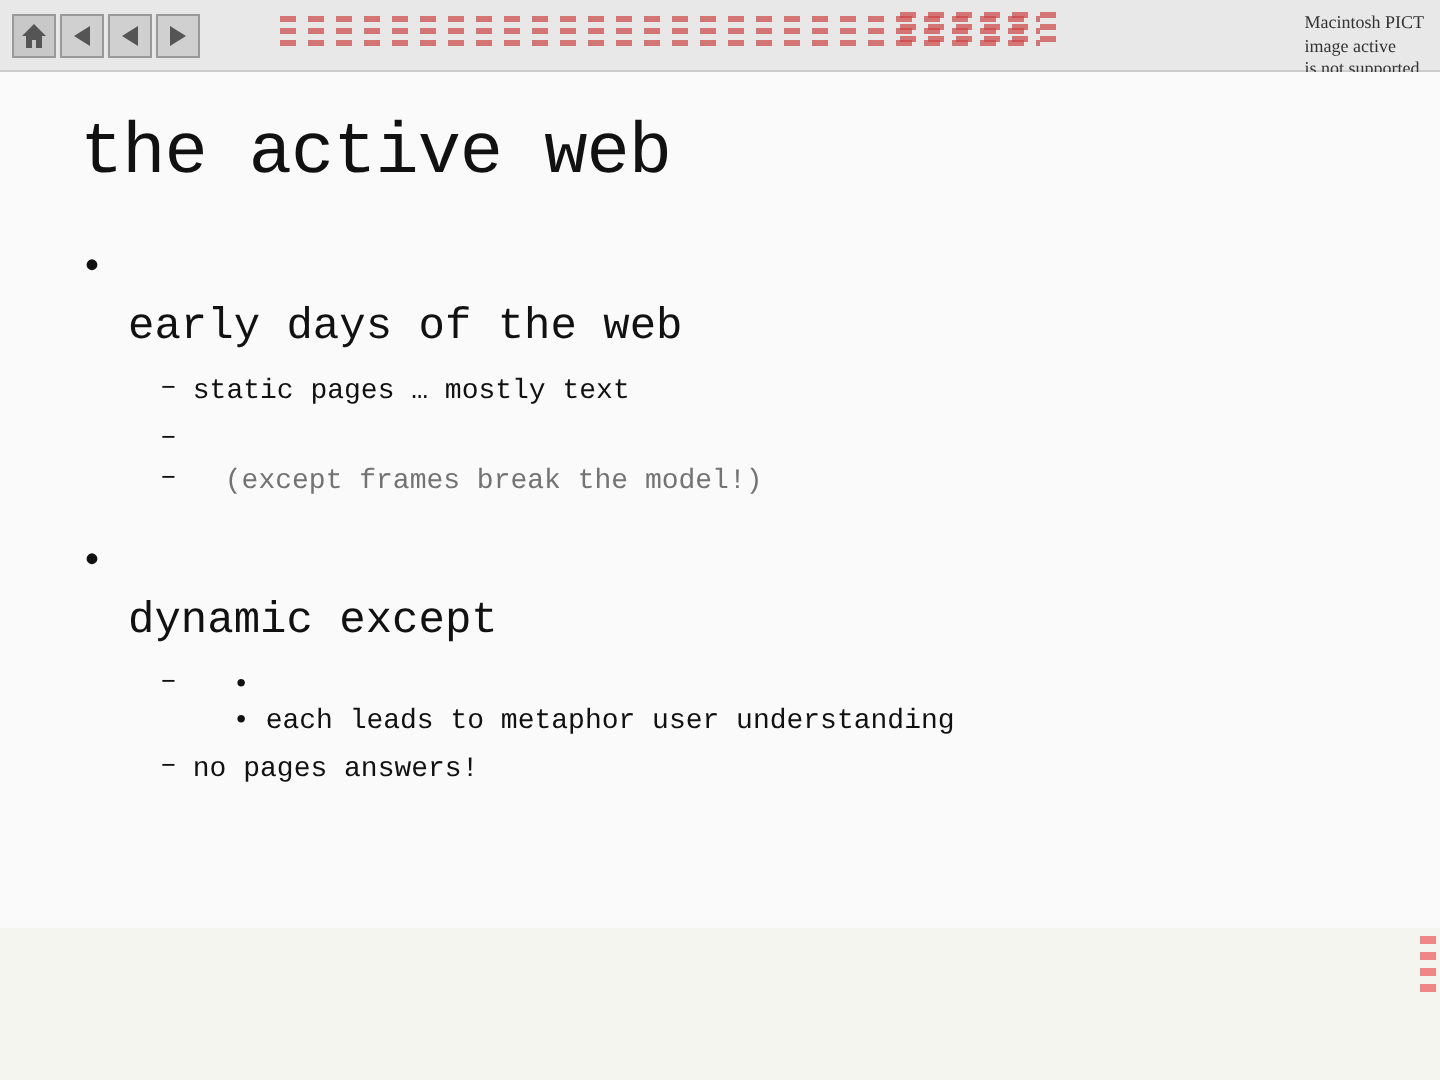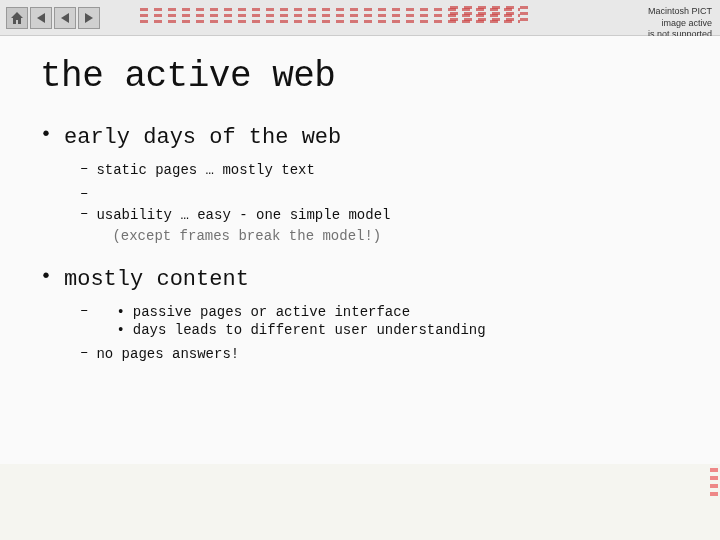--- a/index.html
+++ b/index.html
@@ -43,25 +43,25 @@
 
     .nav-btn.home {
       background: #c8c8c8;
     }
 
     
     .pict-notice {
       position: absolute;
       top: 6px;
       right: 8px;
-      text-align: right;
+      text-align: left;
       font-size: 9px;
       color: #333;
       line-height: 1.3;
-      font-family: Liberation Sans, sans-serif;
+      font-family: Liberation Serif, serif;
     }
 
     
     .main-content {
       padding: 20px 40px 20px 40px;
       background: #fafafa;
       height: 428px;
       position: relative;
     }
 
@@ -92,20 +92,21 @@
       margin-top: -2px;
       color: #111;
       flex-shrink: 0;
     }
 
     .bullet-label {
       font-size: 22px;
       font-family: 'Courier New', Courier, monospace;
       color: #111;
       font-weight: normal;
+      margin-top: 26px;
     }
 
     
     .sub-list {
       margin-left: 40px;
       margin-top: 6px;
       margin-bottom: 8px;
     }
 
     .sub-item {
@@ -259,45 +260,43 @@
       <div class="sub-item">
         <span class="sub-dash">–</span>
         <span class="sub-item-text">static pages … mostly text</span>
       </div>
       <div class="sub-item">
         <span class="sub-dash">–</span>
       </div>
       <div class="sub-item">
         <span class="sub-dash">–</span>
         <div>
-          <div class="sub-item-text">usability … easy - one simple model</div>
           <div class="continuation">(except frames break the model!)</div>
         </div>
       </div>
     </div>
   </div>
 
   <div class="bullet-section">
     <div class="bullet-item">
       <span class="bullet-dot">•</span>
-      <span class="bullet-label">mostly content</span>
+      <span class="bullet-label">dynamic except</span>
     </div>
     <div class="sub-list">
 
       <div class="sub-item">
         <span class="sub-dash">–</span>
         <div>
           <div class="sub-sub-list">
             <div class="sub-sub-item">
               <span class="sub-sub-dot">•</span>
-              <span>passive pages or active interface</span>
             </div>
             <div class="sub-sub-item">
               <span class="sub-sub-dot">•</span>
-              <span>days leads to different user understanding</span>
+              <span>each leads to metaphor user understanding</span>
             </div>
           </div>
         </div>
       </div>
 
       <div class="sub-item">
         <span class="sub-dash">–</span>
         <span class="sub-item-text">no pages answers!</span>
       </div>
     </div>

